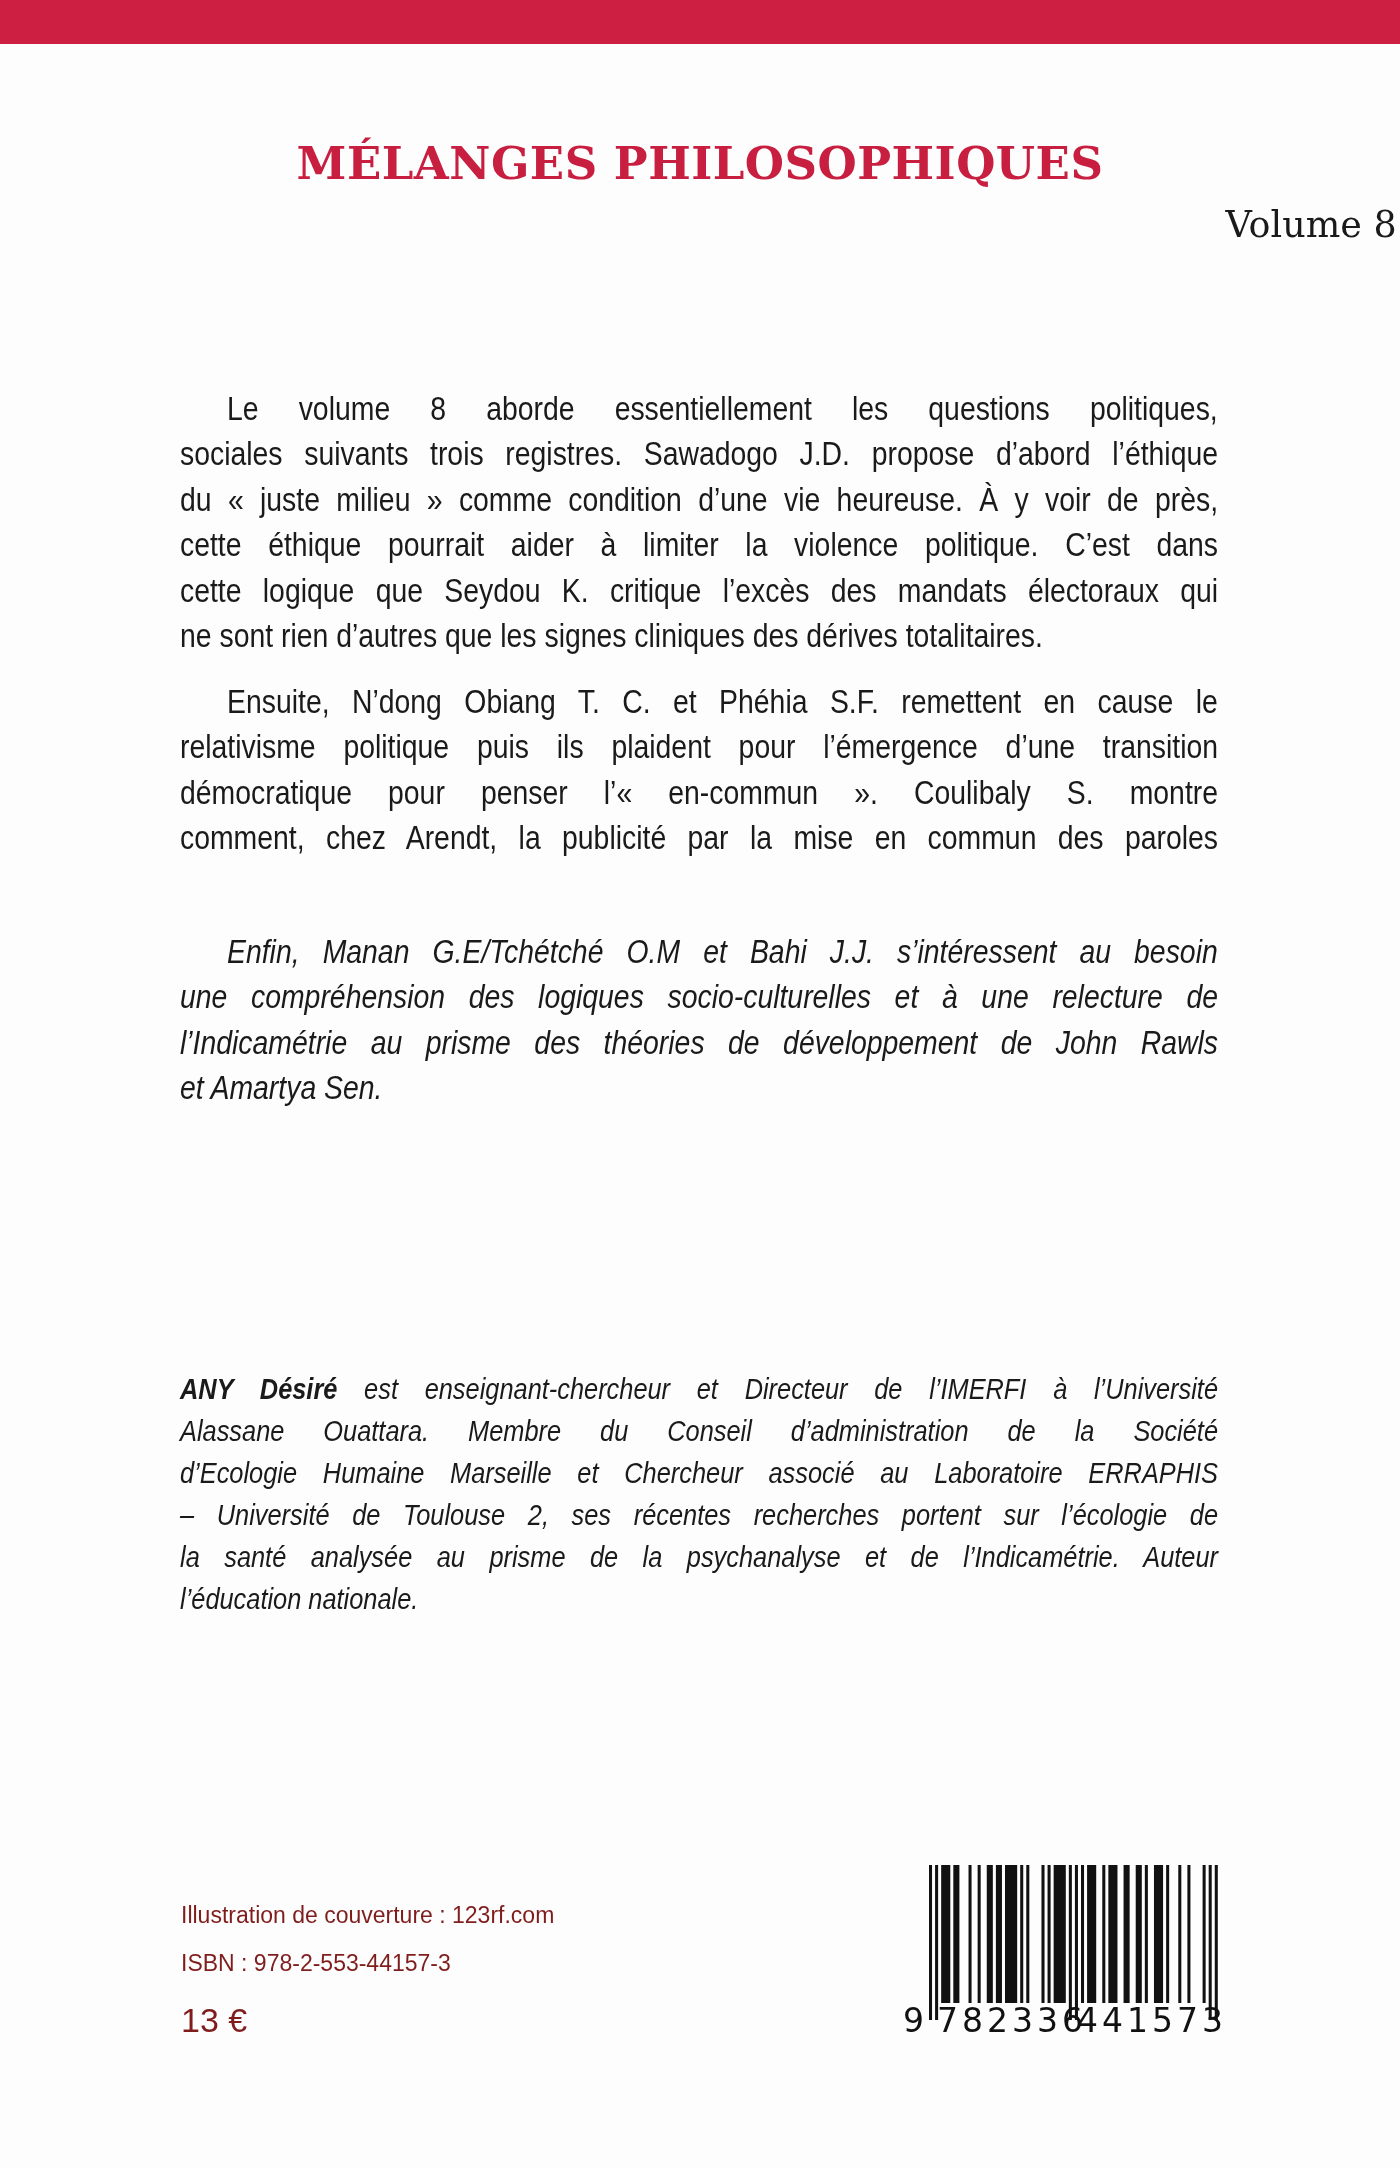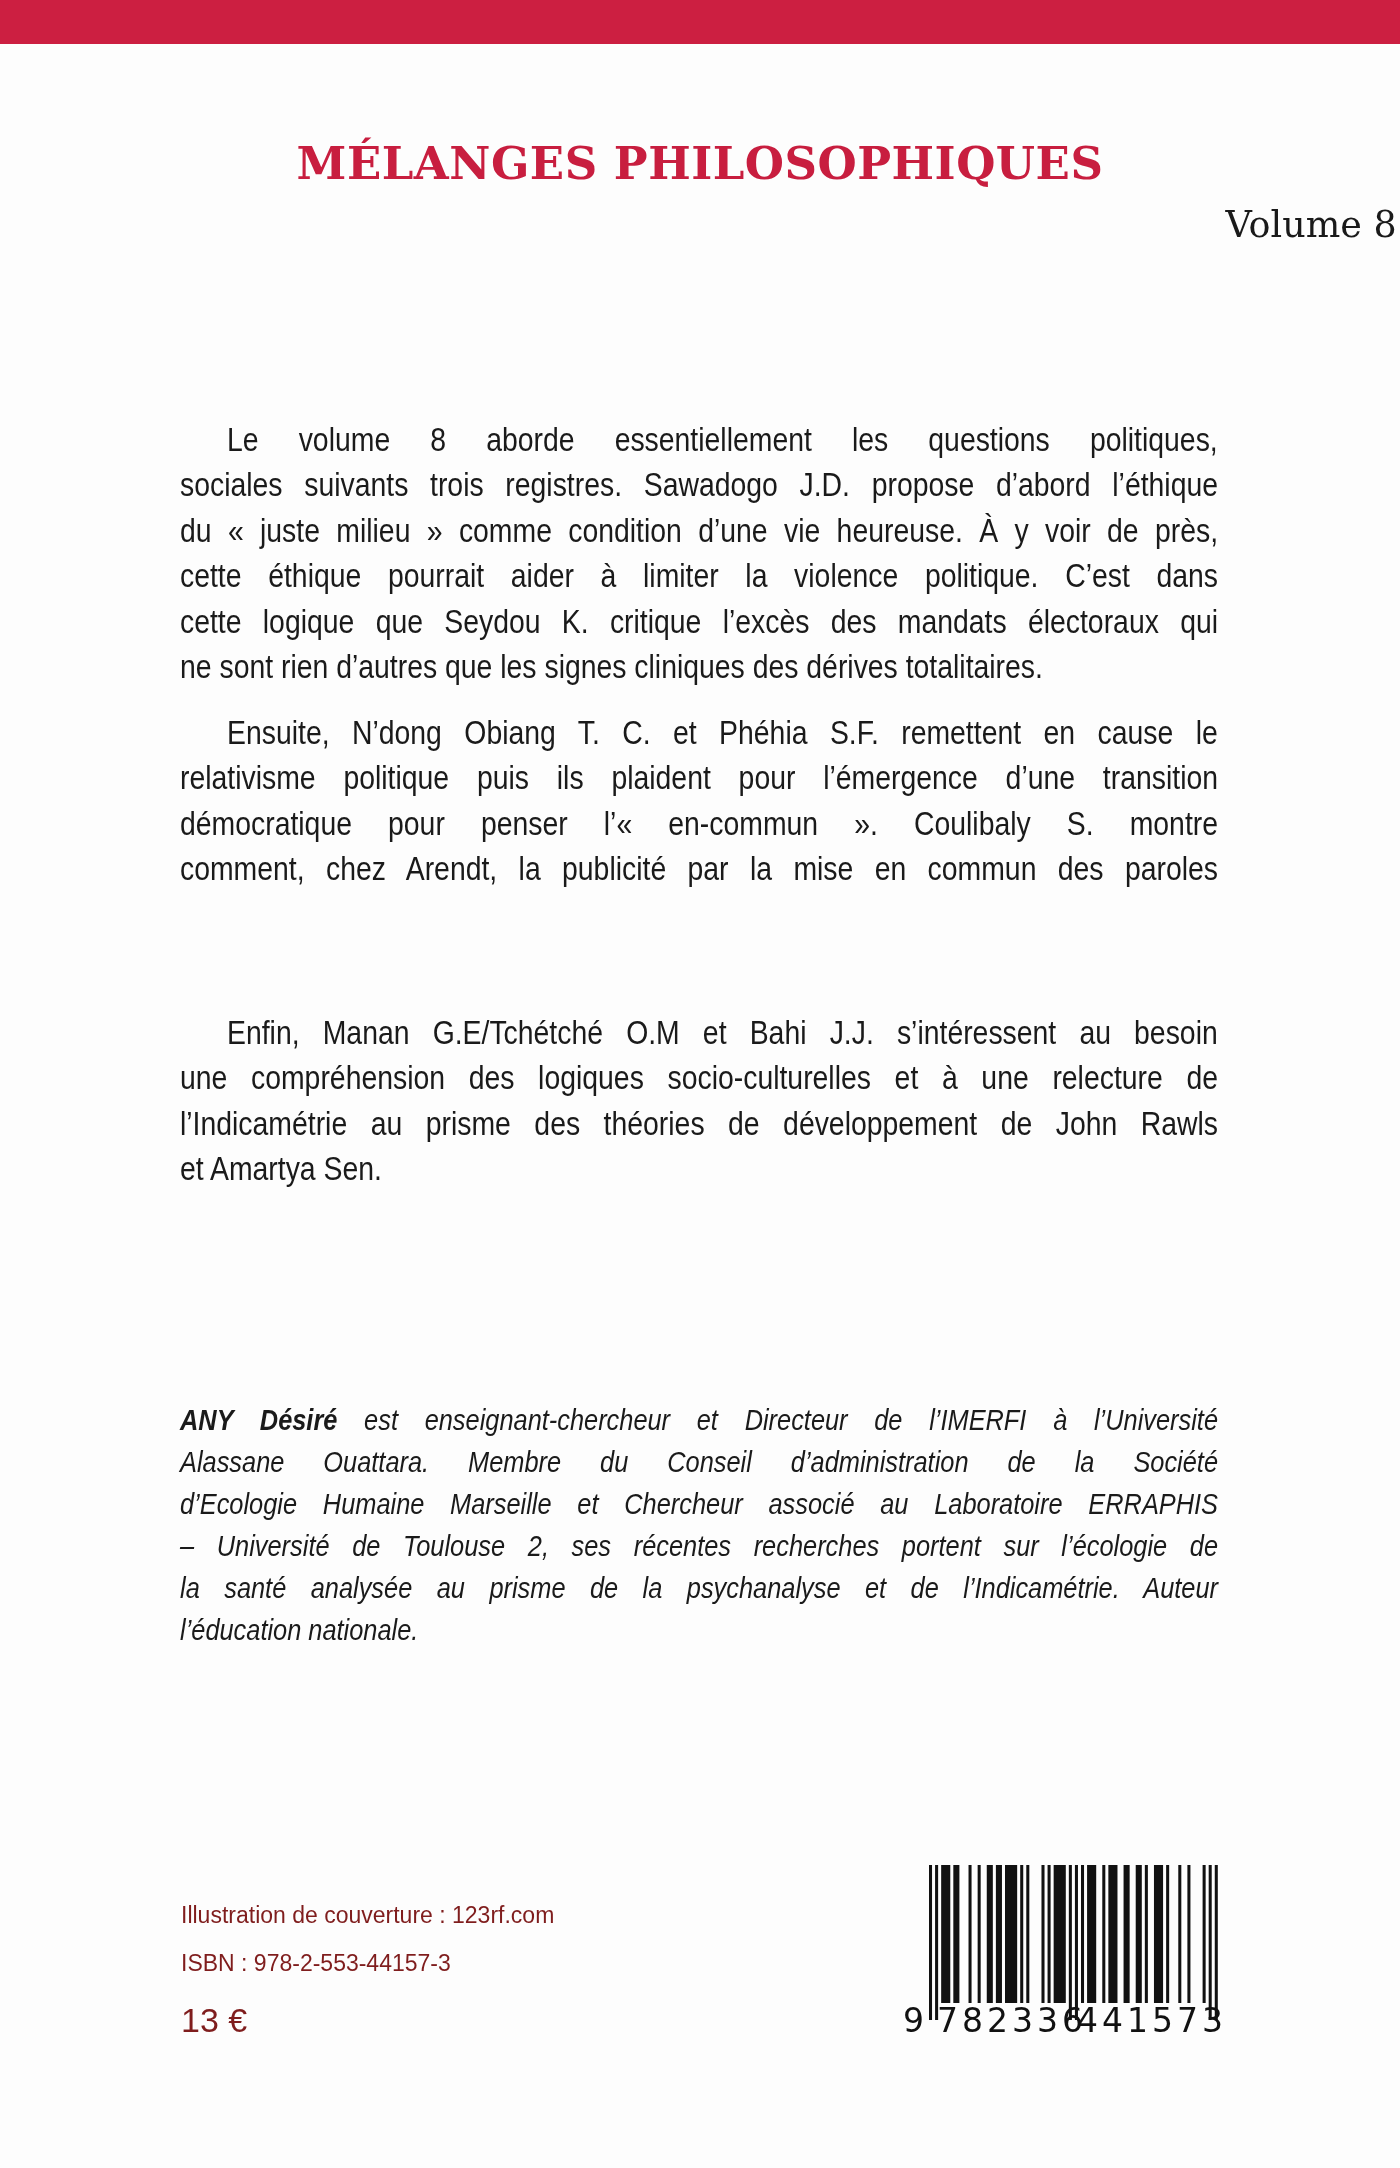--- a/index.html
+++ b/index.html
@@ -19,21 +19,21 @@
   }
   .title span.inner { display: inline-block; transform: scaleX(1.0); transform-origin: center; }
   .subtitle {
     position: absolute; left: 0; width: 1400px; top: 200px;
     text-align: right; font-family: "DejaVu Serif", serif; font-weight: normal;
     font-size: 38px; line-height: 48px; color: #1a1a1a; white-space: nowrap;
   }
   .subtitle span.inner { display: inline-block; transform: scaleX(0.96); }
 
   .para {
-    position: absolute; left: 180px; width: 1038px; margin-top: 31px;
+    position: absolute; left: 180px; width: 1038px;
   }
   .line {
     display: block; white-space: nowrap; overflow: visible;
     font-family: "Liberation Sans", sans-serif;
     height: 45.5px; position: relative;
   }
   .line .txt {
     position: absolute; left: 0; bottom: 9px;
     transform-origin: left bottom; white-space: nowrap;
     text-align: justify; text-align-last: justify;
@@ -108,21 +108,21 @@
     <div class="line body-line">
       <span class="txt">relativisme politique puis ils plaident pour l’émergence d’une transition</span>
     </div>
     <div class="line body-line">
       <span class="txt">démocratique pour penser l’« en-commun ». Coulibaly S. montre</span>
     </div>
     <div class="line body-line">
       <span class="txt">comment, chez Arendt, la publicité par la mise en commun des paroles</span>
     </div>
   </div>
-<div id="summary-p2" class="para" style="top:983px;">
+<div id="summary-p2" class="para" style="top:933px;font-style:italic;">
     <div class="line body-line indent">
       <span class="txt">Enfin, Manan G.E/Tchétché O.M et Bahi J.J. s’intéressent au besoin</span>
     </div>
     <div class="line body-line">
       <span class="txt">une compréhension des logiques socio-culturelles et à une relecture de</span>
     </div>
     <div class="line body-line">
       <span class="txt">l’Indicamétrie au prisme des théories de développement de John Rawls</span>
     </div>
     <div class="line body-line last">

